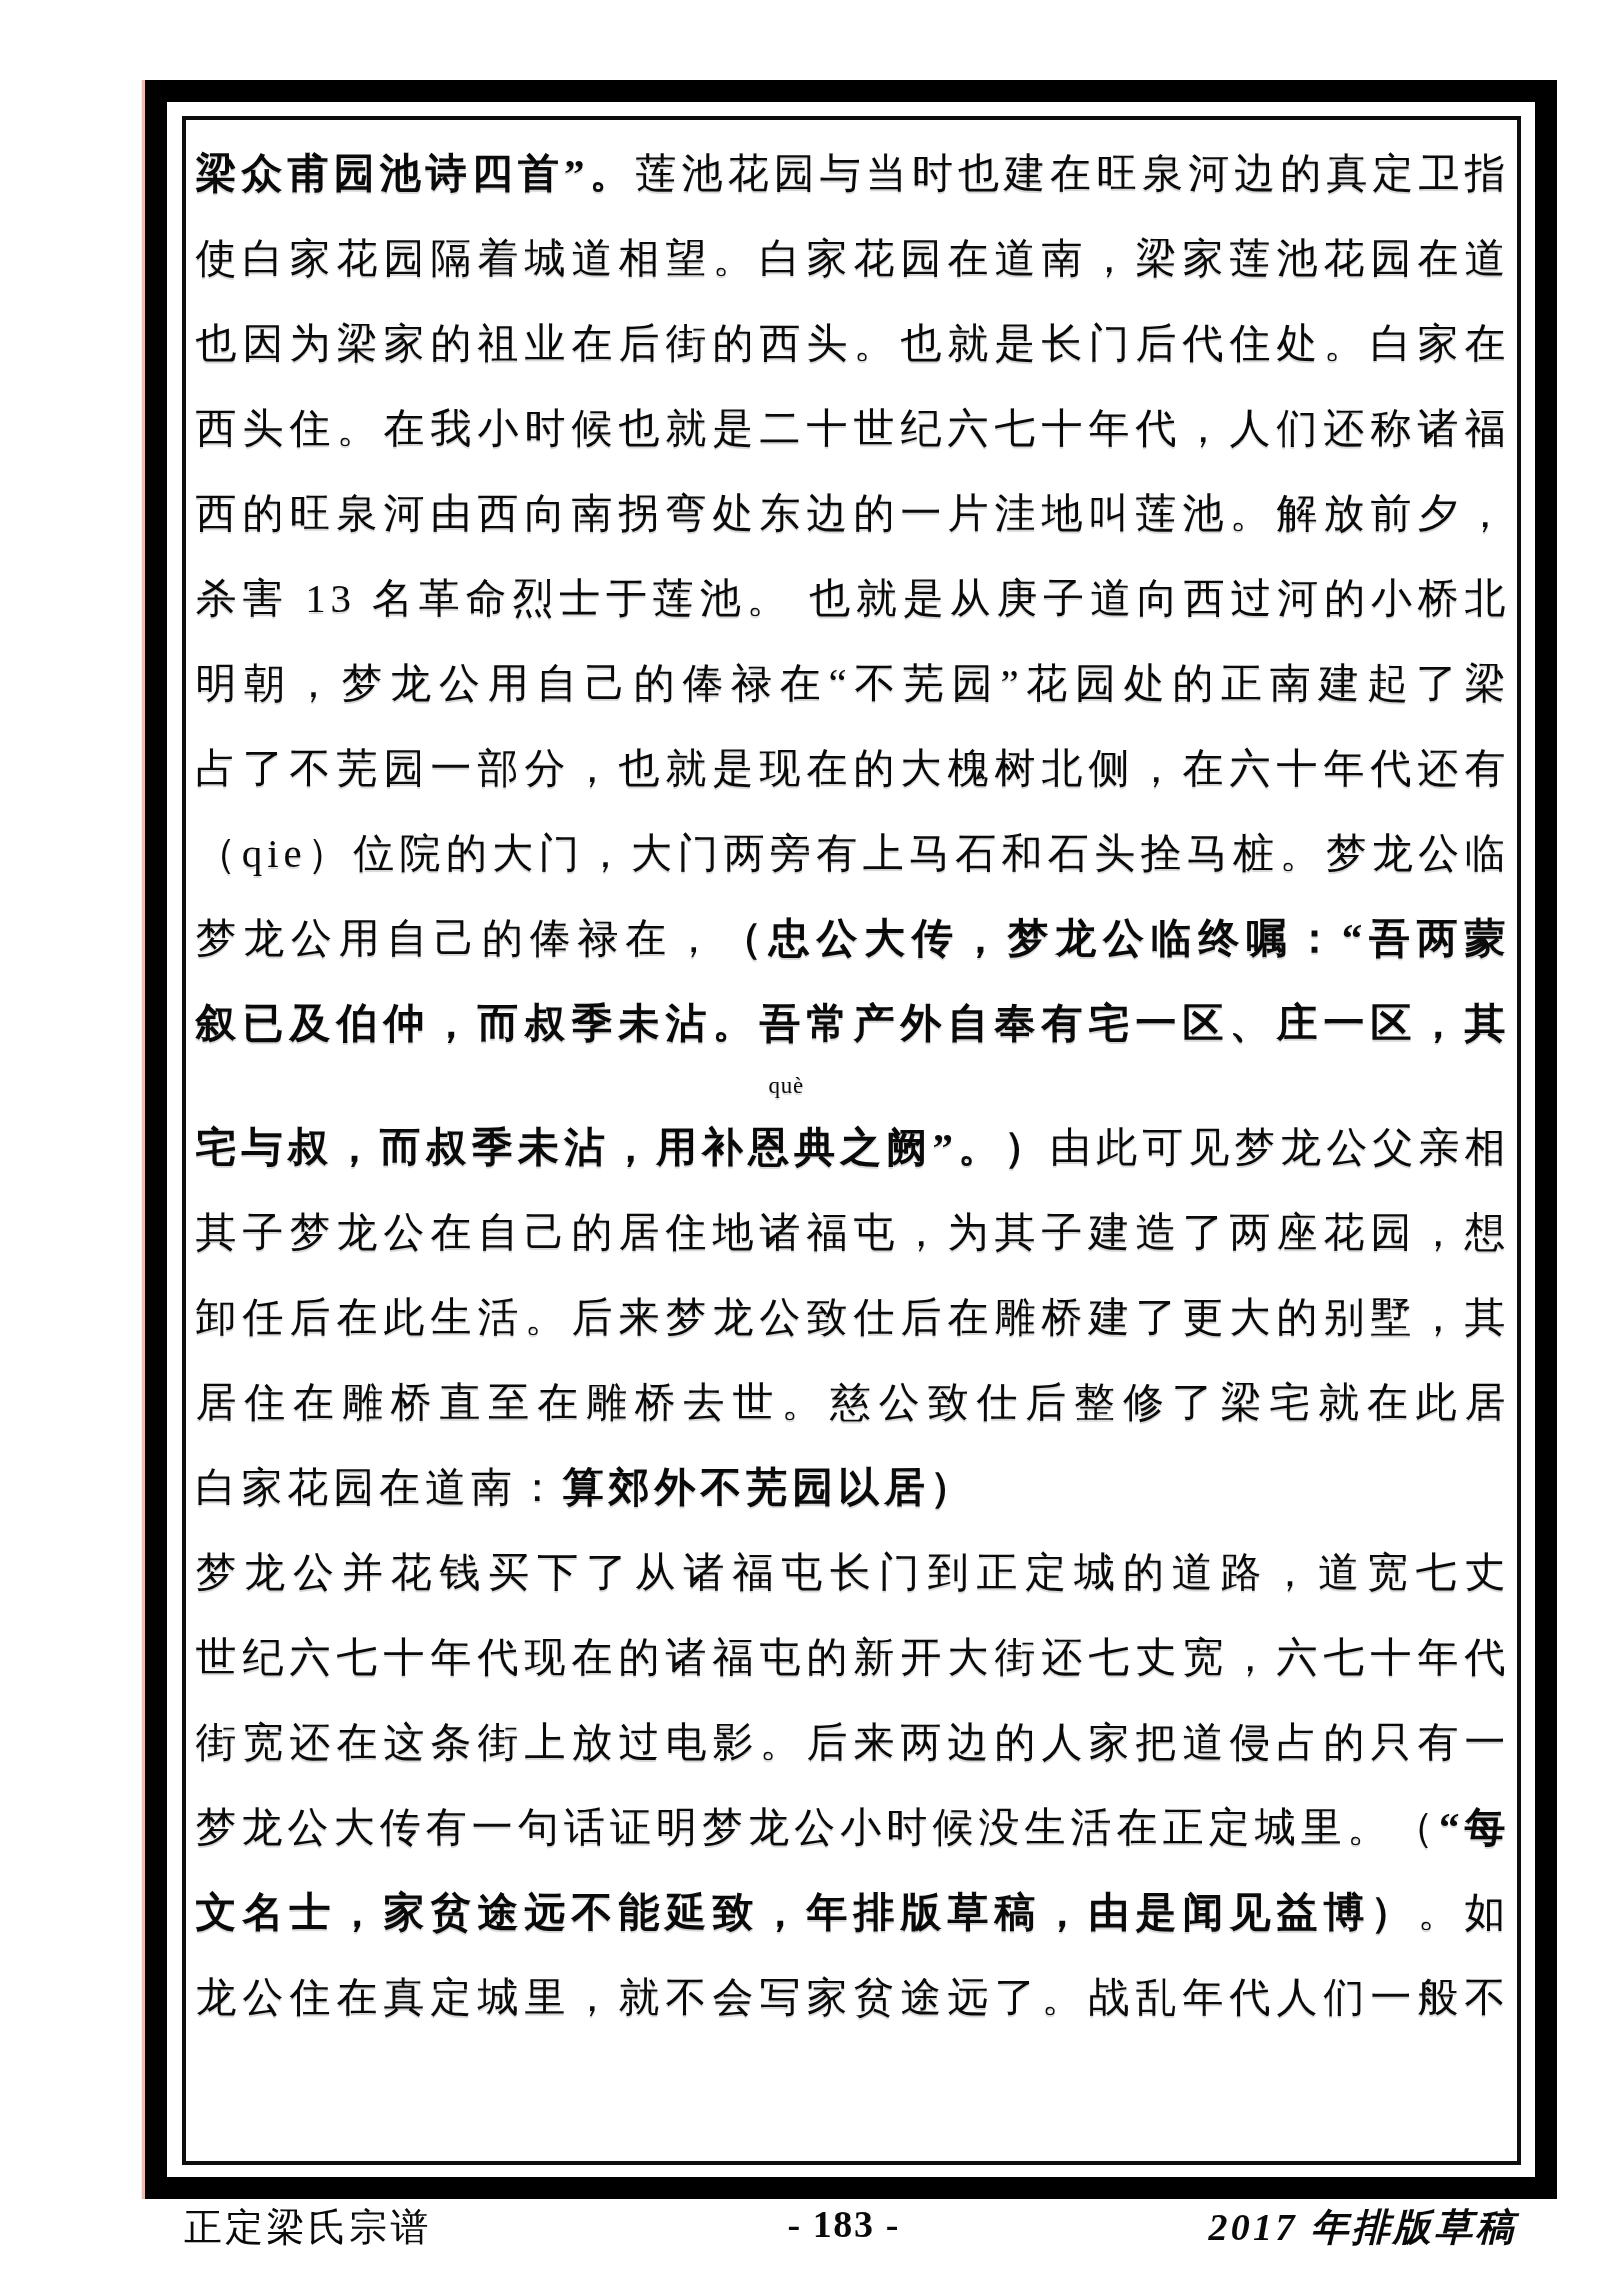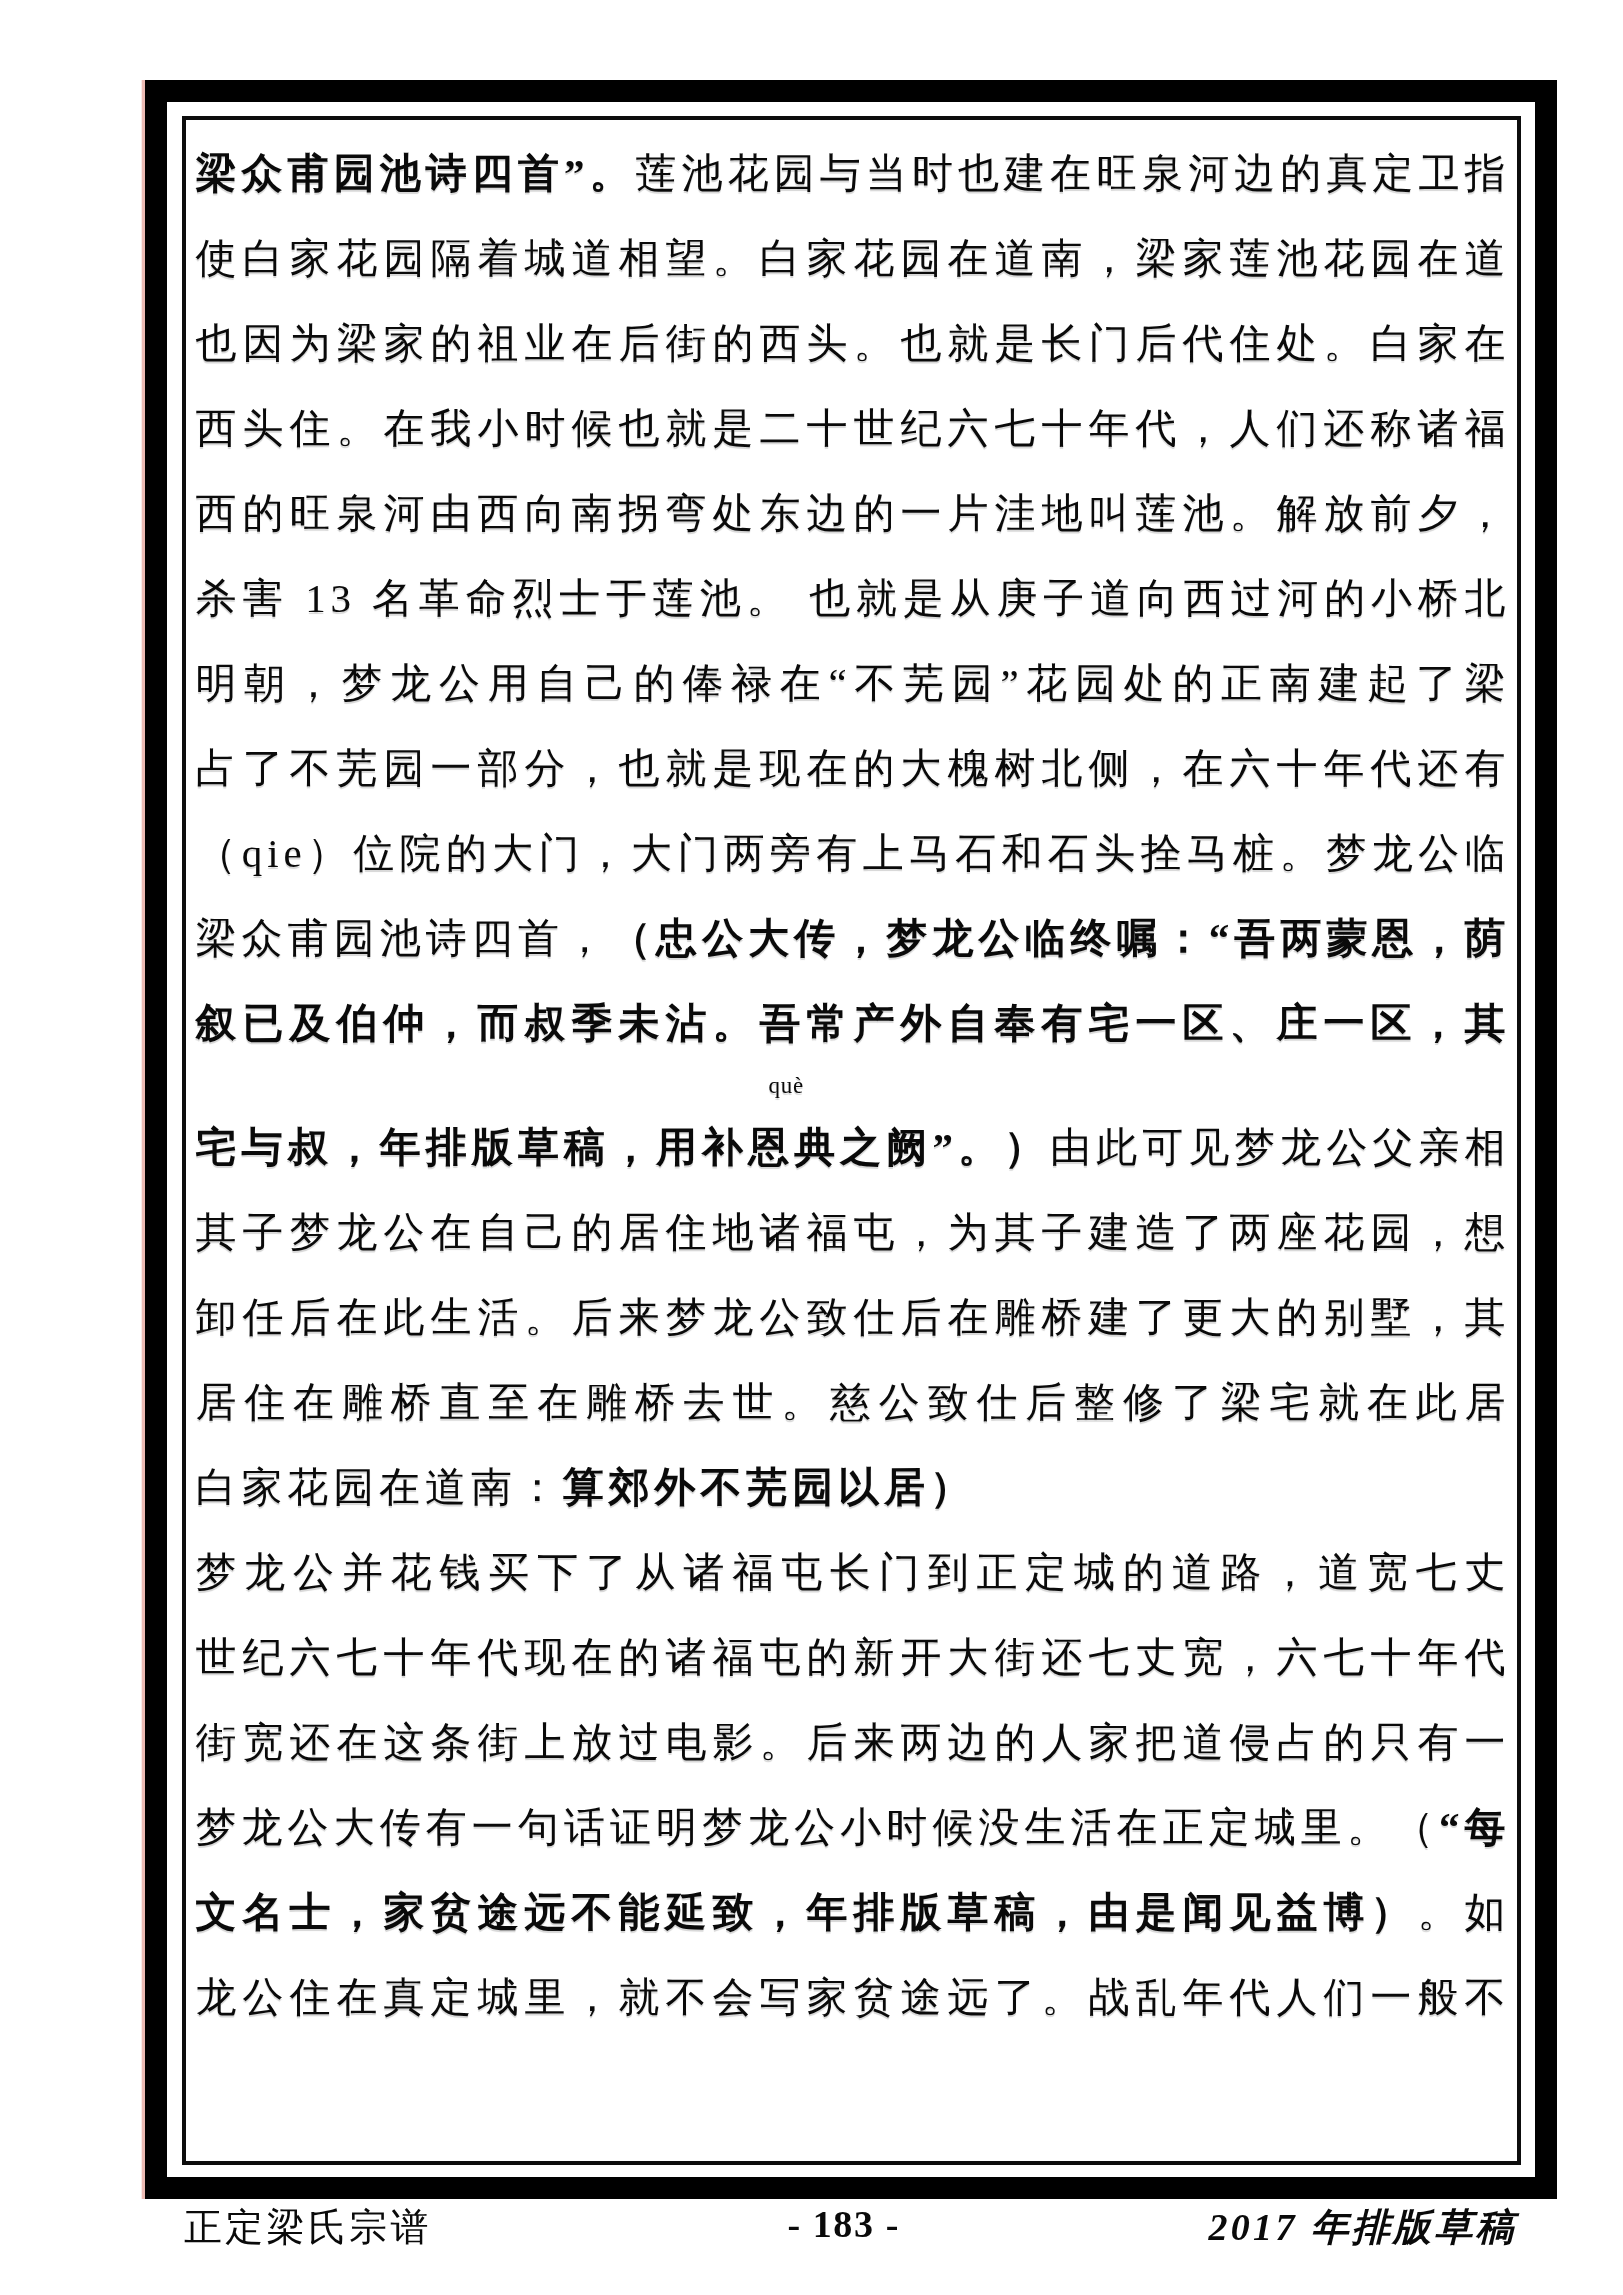--- a/index.html
+++ b/index.html
@@ -96,24 +96,24 @@
       <div class="text-block">
           <div class="line"><span class="b">梁众甫园池诗四首”。</span><span>莲池花园与当时也建在旺泉河边的真定卫指挥</span></div>
           <div class="line"><span>使白家花园隔着城道相望。白家花园在道南，梁家莲池花园在道北。</span></div>
           <div class="line"><span>也因为梁家的祖业在后街的西头。也就是长门后代住处。白家在前街</span></div>
           <div class="line"><span>西头住。在我小时候也就是二十世纪六七十年代，人们还称诸福屯村</span></div>
           <div class="line"><span>西的旺泉河由西向南拐弯处东边的一片洼地叫莲池。解放前夕，大乡</span></div>
           <div class="line"><span>杀害 13 名革命烈士于莲池。 也就是从庚子道向西过河的小桥北侧。</span></div>
           <div class="line"><span>明朝，梦龙公用自己的俸禄在“不芜园”花园处的正南建起了梁宅，</span></div>
           <div class="line"><span>占了不芜园一部分，也就是现在的大槐树北侧，在六十年代还有客</span></div>
           <div class="line"><span>（qie）位院的大门，大门两旁有上马石和石头拴马桩。梦龙公临终</span></div>
-          <div class="line"><span>梁众甫园池诗四首，</span><span class="b">（忠公大传，梦龙公临终嘱：“吾两蒙恩，荫</span></div>
+          <div class="line"><span>梦龙公用自己的俸禄在，</span><span class="b">（忠公大传，梦龙公临终嘱：“吾两蒙恩，荫</span></div>
           <div class="line"><span class="b">叙已及伯仲，而叔季未沾。吾常产外自奉有宅一区、庄一区，其以</span></div>
           <div class="line pinyin">què</div>
-          <div class="line"><span class="b">宅与叔，年排版草稿，用补恩典之阙”。）</span><span>由此可见梦龙公父亲相公为</span></div>
+          <div class="line"><span class="b">宅与叔，而叔季未沾，用补恩典之阙”。）</span><span>由此可见梦龙公父亲相公为</span></div>
           <div class="line"><span>其子梦龙公在自己的居住地诸福屯，为其子建造了两座花园，想在其</span></div>
           <div class="line"><span>卸任后在此生活。后来梦龙公致仕后在雕桥建了更大的别墅，其晚年</span></div>
           <div class="line"><span>居住在雕桥直至在雕桥去世。慈公致仕后整修了梁宅就在此居住。（慈</span></div>
           <div class="line short"><span>白家花园在道南：</span><span class="b">算郊外不芜园以居）</span></div>
           <div class="line"><span>梦龙公并花钱买下了从诸福屯长门到正定城的道路，道宽七丈宽。上</span></div>
           <div class="line"><span>世纪六七十年代现在的诸福屯的新开大街还七丈宽，六七十年代因其</span></div>
           <div class="line"><span>街宽还在这条街上放过电影。后来两边的人家把道侵占的只有一丈来</span></div>
           <div class="line"><span>梦龙公大传有一句话证明梦龙公小时候没生活在正定城里。（</span><span class="b">“每闻</span></div>
           <div class="line"><span class="b">文名士，家贫途远不能延致，年排版草稿，由是闻见益博）</span><span>。如果梦</span></div>
           <div class="line"><span>龙公住在真定城里，就不会写家贫途远了。战乱年代人们一般不会选</span></div>

